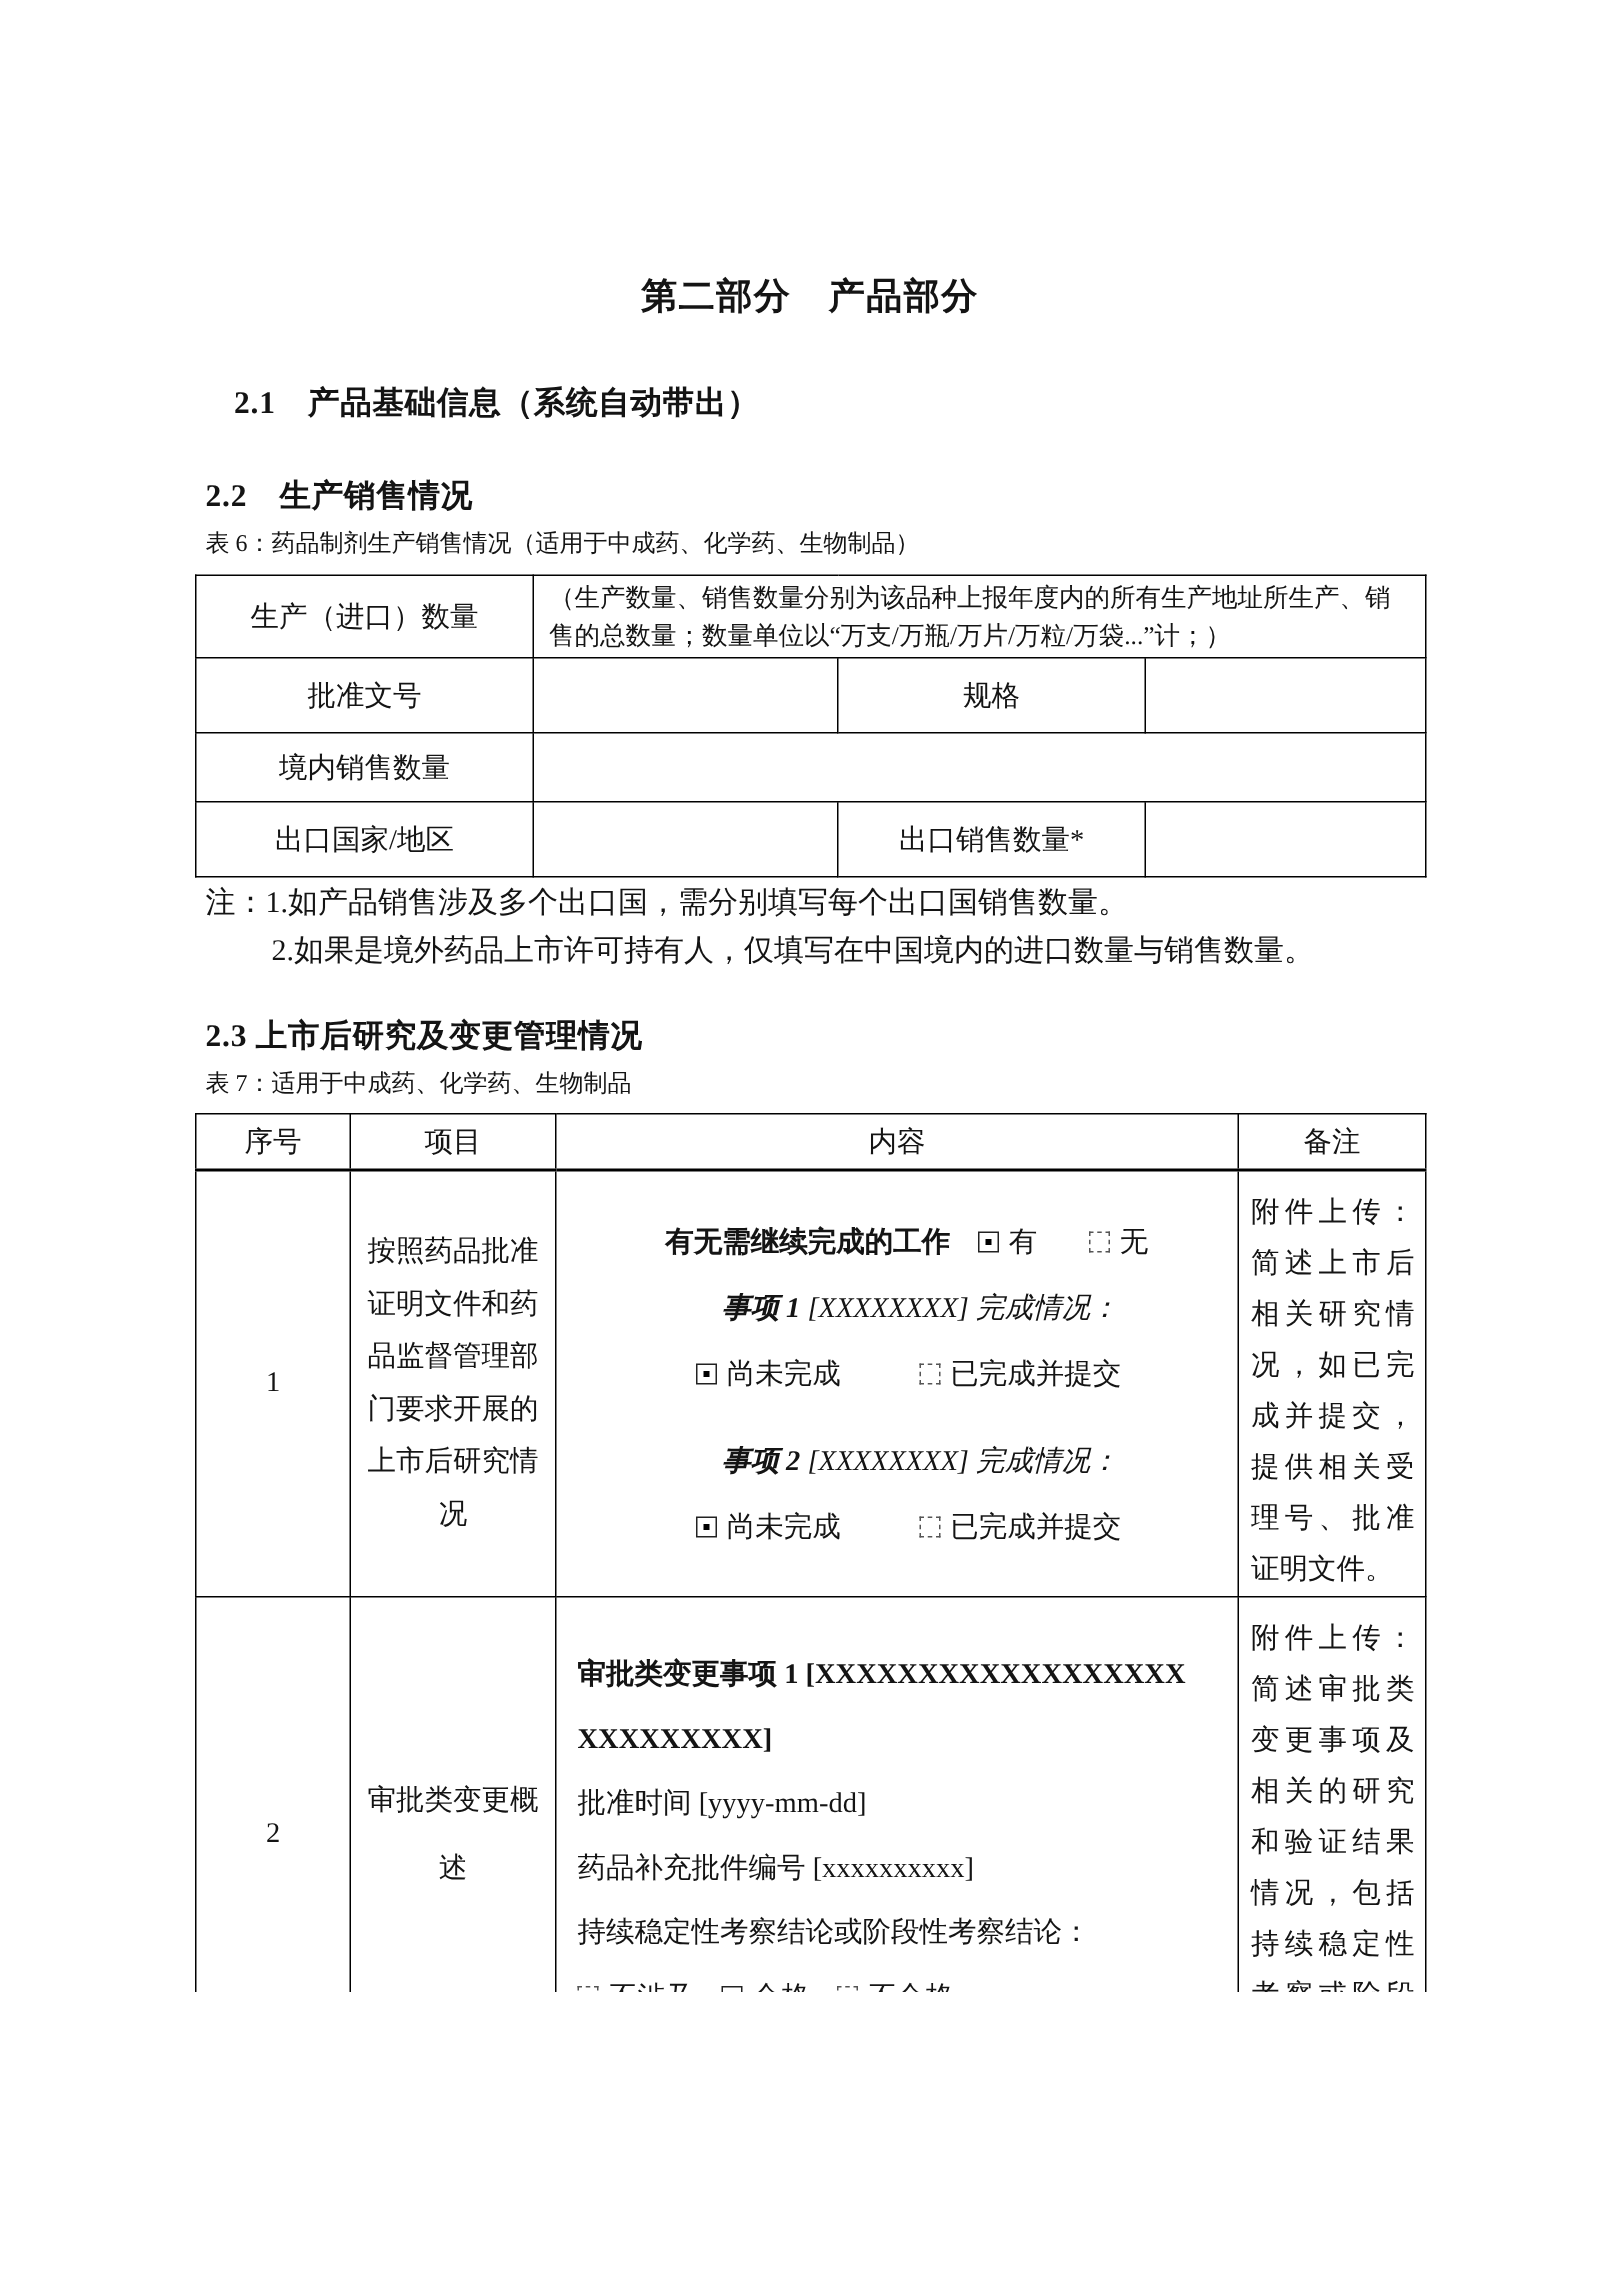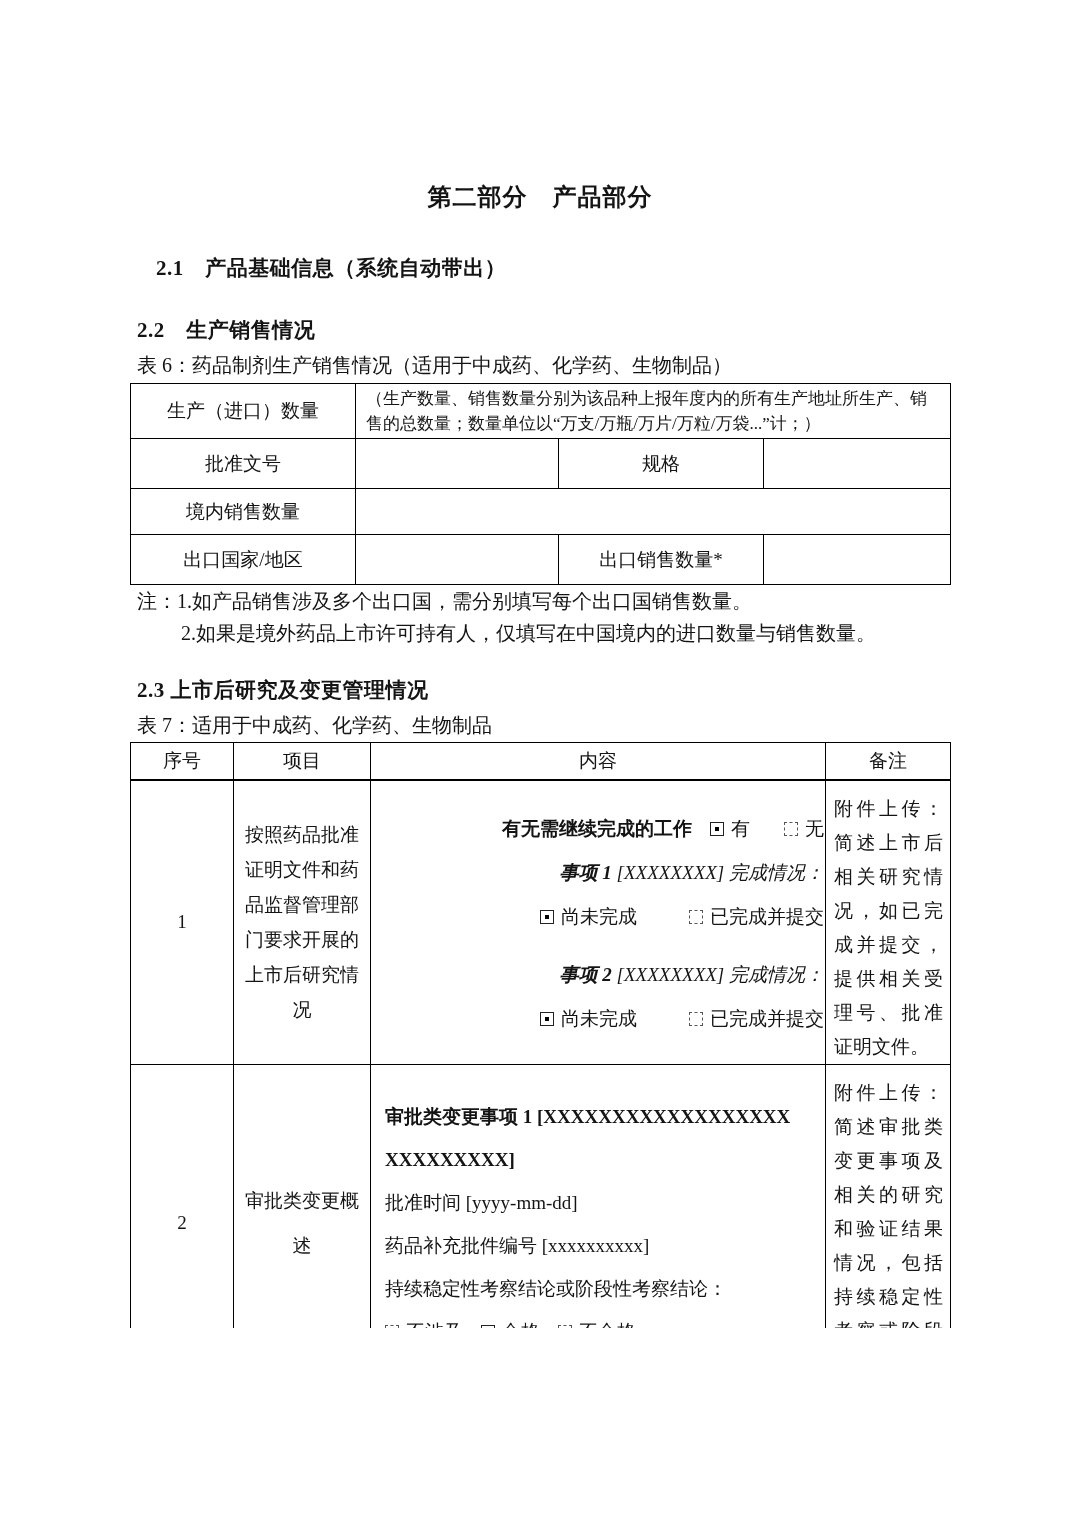--- a/index.html
+++ b/index.html
@@ -3,32 +3,32 @@
 <meta charset="utf-8">
 <style>
   html,body{margin:0;padding:0;background:#fff;}
   .page{position:relative;width:1080px;height:1328px;background:#ffffff;overflow:hidden;
         font-family:"Liberation Serif","DejaVu Serif",serif;color:#141414;}
   .abs{position:absolute;}
   .doc-title{left:0;right:0;top:181px;text-align:center;
              font-family:"Liberation Sans","DejaVu Sans",sans-serif;
              font-weight:700;font-size:24px;letter-spacing:1px;}
   .h2{left:137px;font-weight:700;font-size:21px;letter-spacing:.5px;}
-  .caption{left:137px;font-size:20px;}
+  .caption{left:137px;font-size:16px;}
   .note{font-size:20px;}
   table{border-collapse:collapse;table-layout:fixed;}
   td{border:1px solid #000;font-size:19px;padding:0;vertical-align:middle;}
   .cell-center{text-align:center;}
   .cell-empty{background:#fff;}
   .smallnote{font-size:17px;line-height:25px;text-align:left;padding:2px 10px;}
   .t7 .hdr td{border-bottom:2px solid #000;}
   .vtop{vertical-align:top;}
   .item-cell{text-align:center;line-height:35px;padding:0 6px;}
   .item-cell2{text-align:center;line-height:45px;padding:0 6px;}
-  .content-cell{padding:26px 1px 0 14px;line-height:44px;text-align:right;}
+  .content-cell{padding:26px 1px 0 14px;line-height:44px;text-align:center;}
   .content-cell2{padding:30px 10px 0 14px;line-height:43px;text-align:left;}
   .remark-cell{padding:11px 7px 0 8px;line-height:34px;text-align:justify;}
   .b{font-weight:700;}
   .indent1{padding-left:18px;font-style:italic;}
   .indent2{padding-left:2px;}
   .mt{margin-top:14px;}
   .cb{display:inline-block;box-sizing:border-box;width:14px;height:14px;border:1px dashed #555;
       background:#fff;position:relative;vertical-align:-1px;margin-right:7px;}
   .cb.checked{border:1px solid #222;}
   .cb.checked::after{content:"";position:absolute;left:4px;top:4px;width:4px;height:4px;background:#000;}

